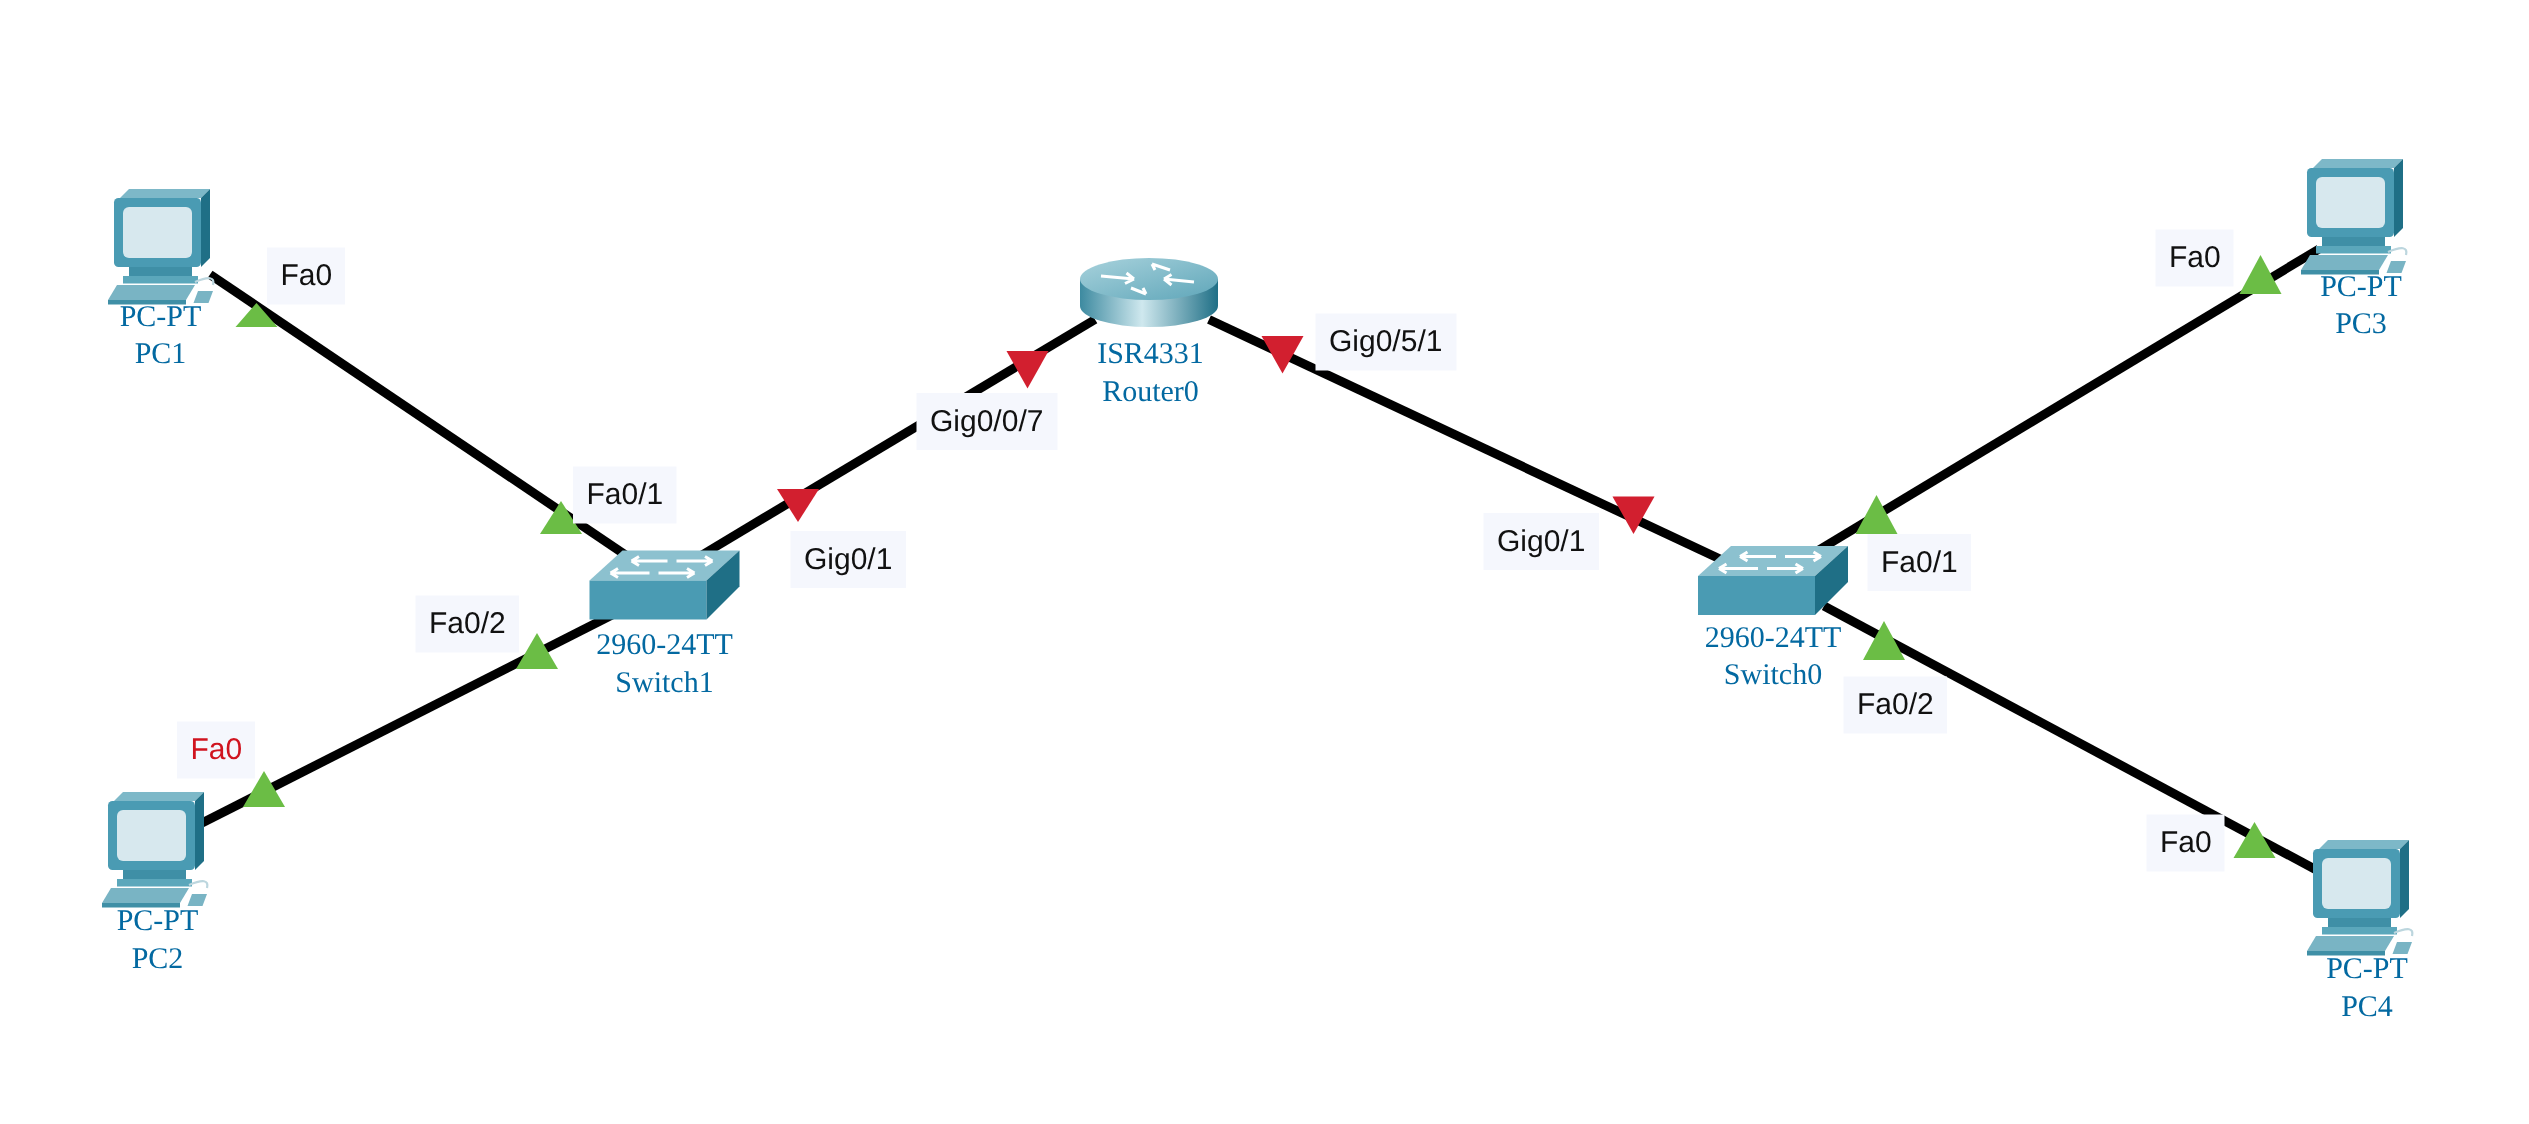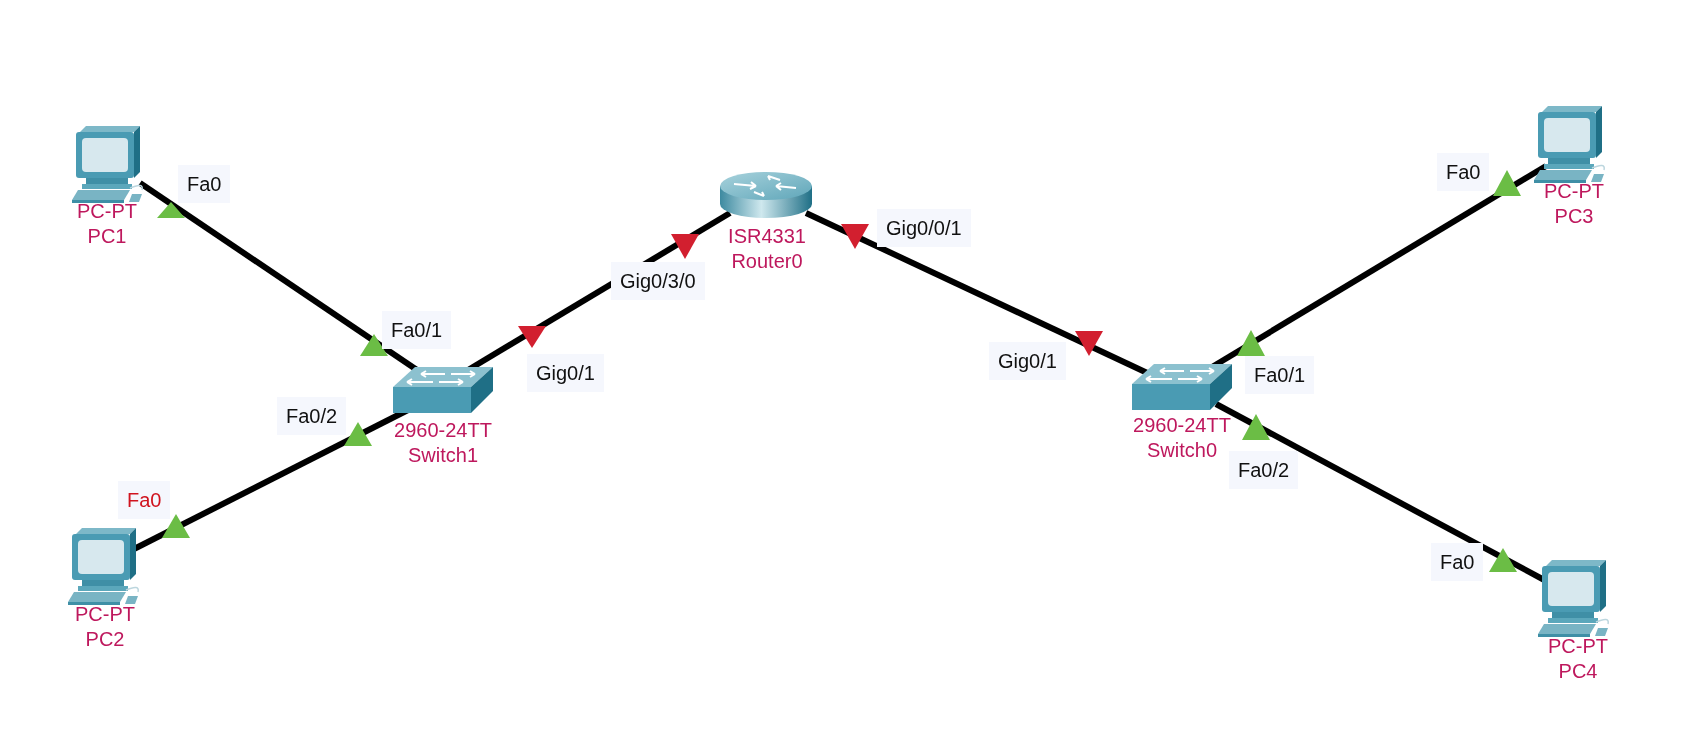--- a/index.html
+++ b/index.html
@@ -1,20 +1,20 @@
 <!DOCTYPE html>
 <html><head>
 <meta charset="utf-8">
 <style>
   html, body { margin:0; padding:0; background:#ffffff; }
   body { width:1686px; height:749px; position:relative; overflow:hidden;
          font-family:"Liberation Sans", "DejaVu Sans", sans-serif; }
   #canvas { position:absolute; left:0; top:0; width:1686px; height:749px; }
   .dev-label { position:absolute; transform:translateX(-50%); text-align:center;
-               font-size:20px; line-height:25px; color:#be185d; white-space:nowrap; }
+               font-size:20px; line-height:25px; color:#0369a1; white-space:nowrap;font-family:Liberation Serif, serif; }
   .port-label { position:absolute; background:#f5f7fd; padding:8px 9px;
                 font-size:20px; line-height:22px; color:#111; white-space:nowrap; }
   .port-label.red { color:#d0141f; }
 </style>
 </head>
 <body>
 
 <svg id="canvas" viewBox="0 0 1686 749" xmlns="http://www.w3.org/2000/svg">
   <defs>
     <linearGradient id="routerSide" x1="0" x2="1" y1="0" y2="0">
@@ -124,19 +124,19 @@
 <div class="dev-label" style="left:1182px; top:413px;">
   <div>2960-24TT</div>
   <div>Switch0</div>
 </div>
 
 <div class="port-label" style="left:178px; top:165px;">Fa0</div>
 <div class="port-label" style="left:382px; top:311px;">Fa0/1</div>
 <div class="port-label" style="left:277px; top:397px;">Fa0/2</div>
 <div class="port-label red" style="left:118px; top:481px;">Fa0</div>
 <div class="port-label" style="left:527px; top:354px;">Gig0/1</div>
-<div class="port-label" style="left:611px; top:262px;">Gig0/3/0</div>
-<div class="port-label" style="left:877px; top:209px;">Gig0/0/1</div>
+<div class="port-label" style="left:611px; top:262px;">Gig0/0/7</div>
+<div class="port-label" style="left:877px; top:209px;">Gig0/5/1</div>
 <div class="port-label" style="left:989px; top:342px;">Gig0/1</div>
 <div class="port-label" style="left:1245px; top:356px;">Fa0/1</div>
 <div class="port-label" style="left:1229px; top:451px;">Fa0/2</div>
 <div class="port-label" style="left:1437px; top:153px;">Fa0</div>
 <div class="port-label" style="left:1431px; top:543px;">Fa0</div>
 
 </body></html>

